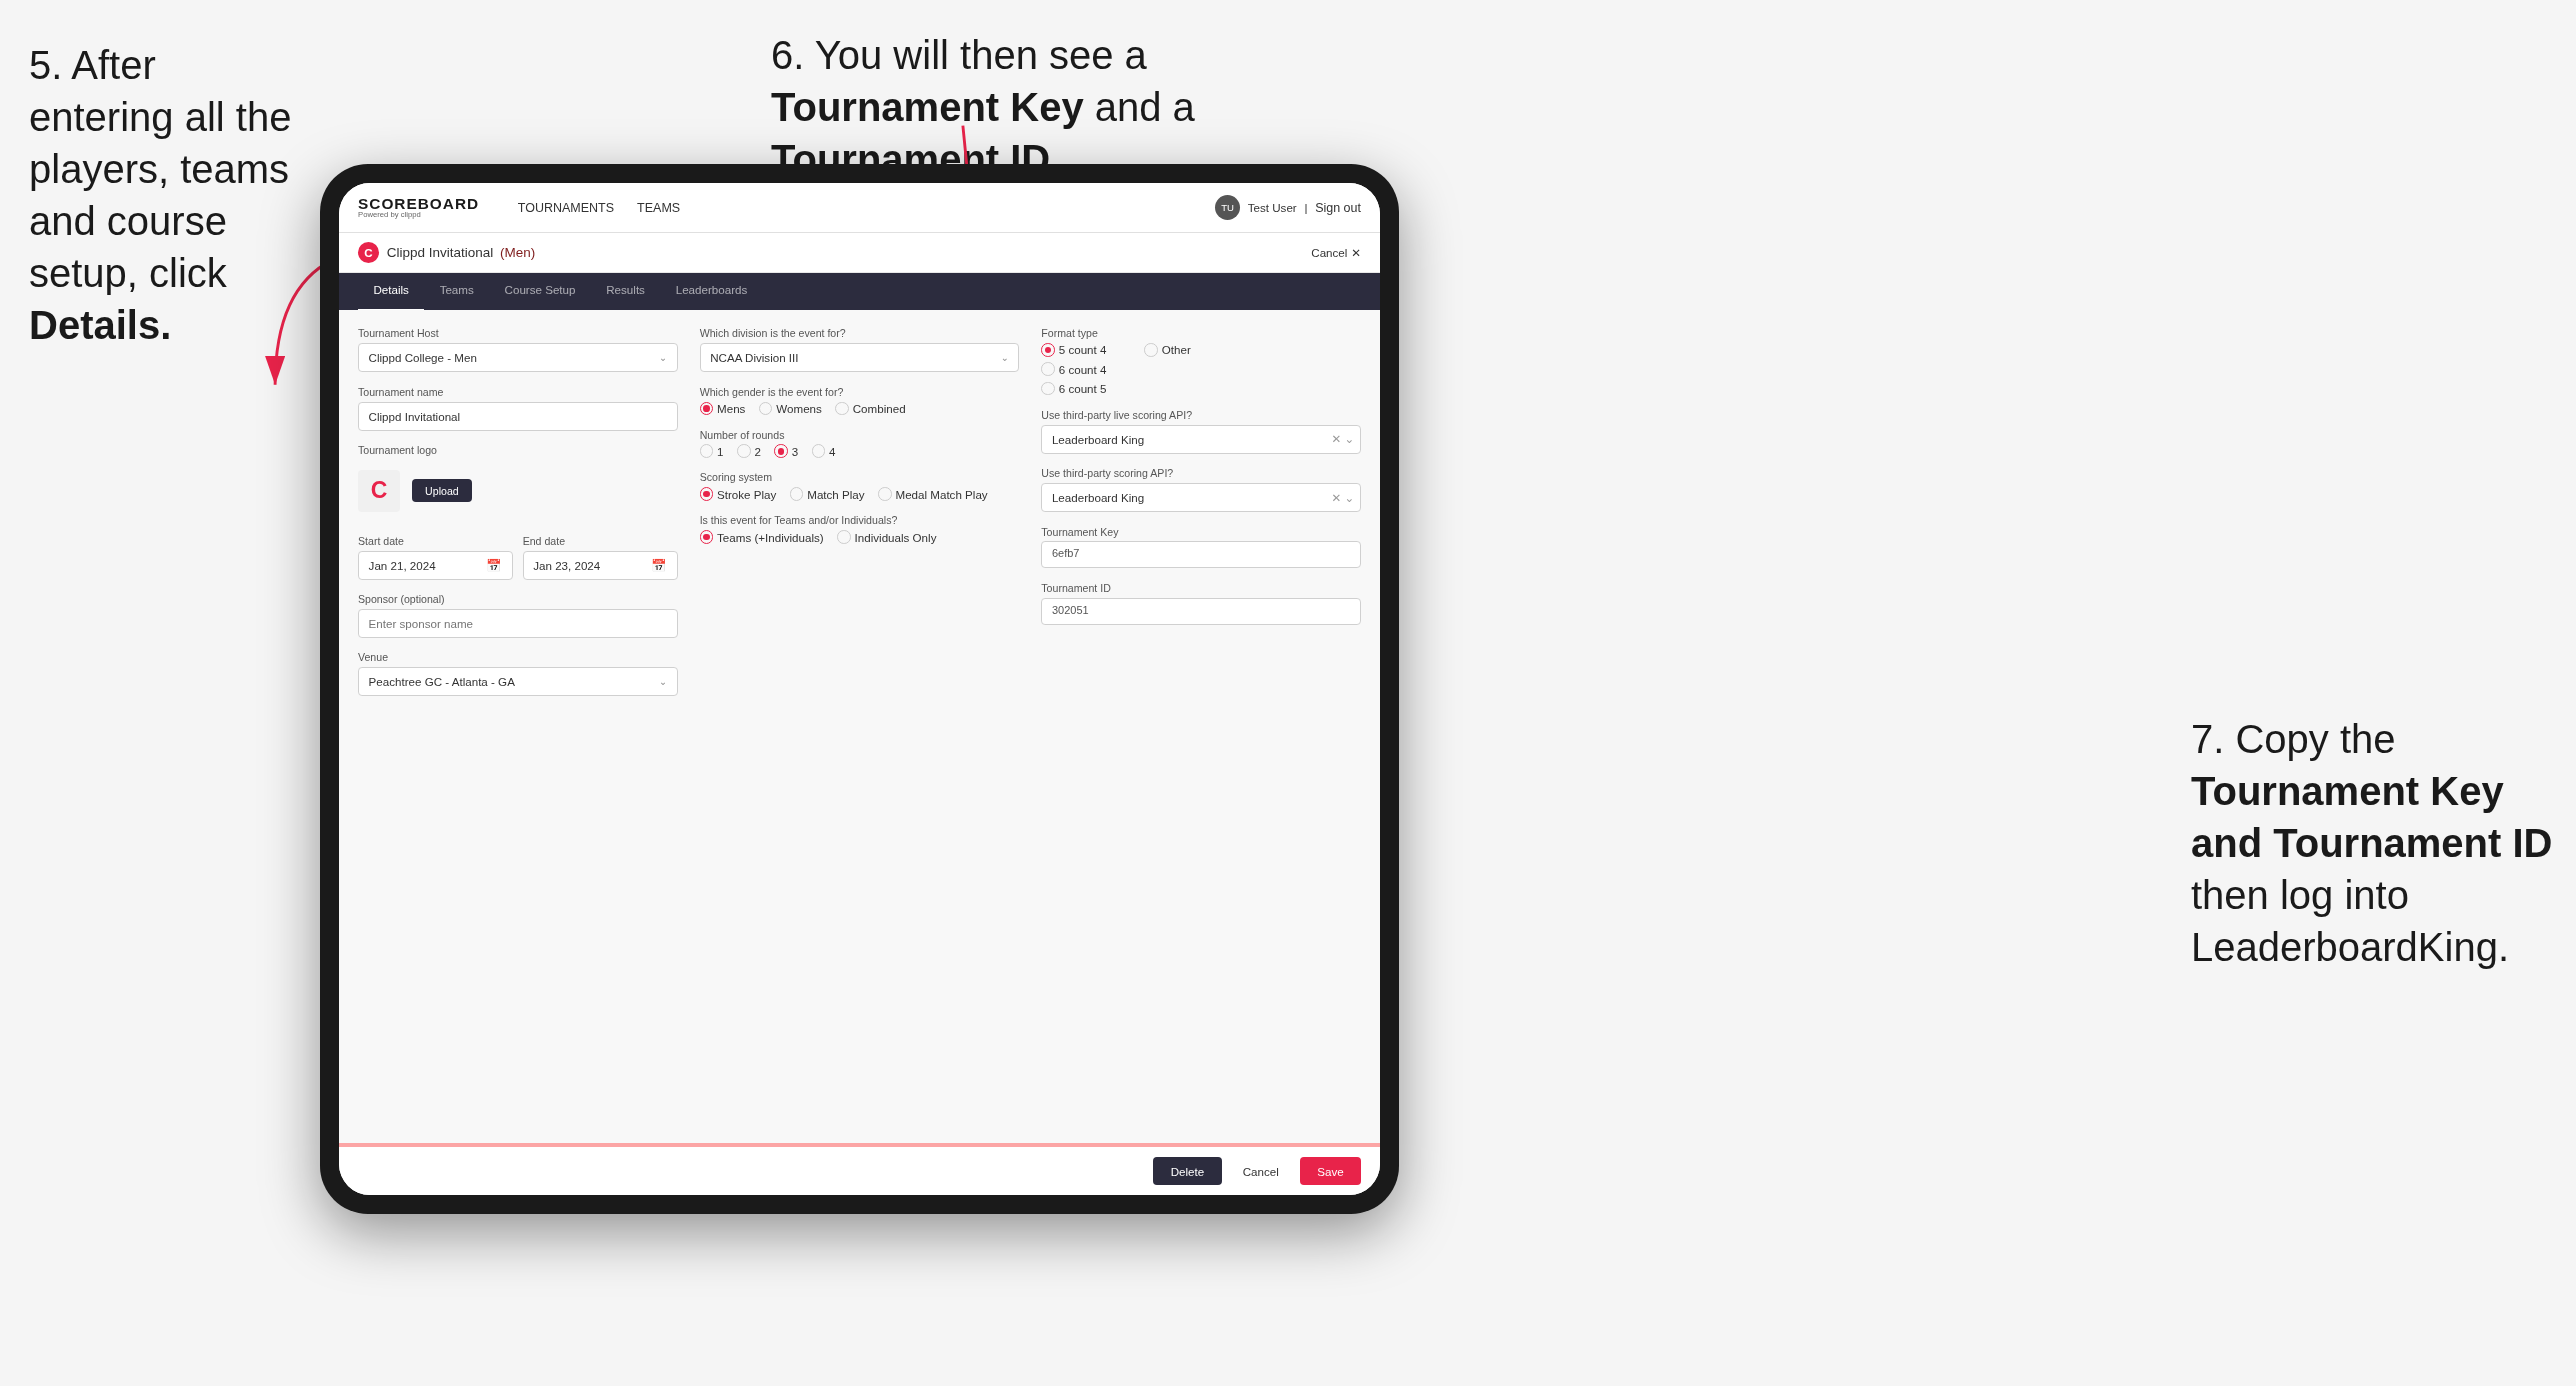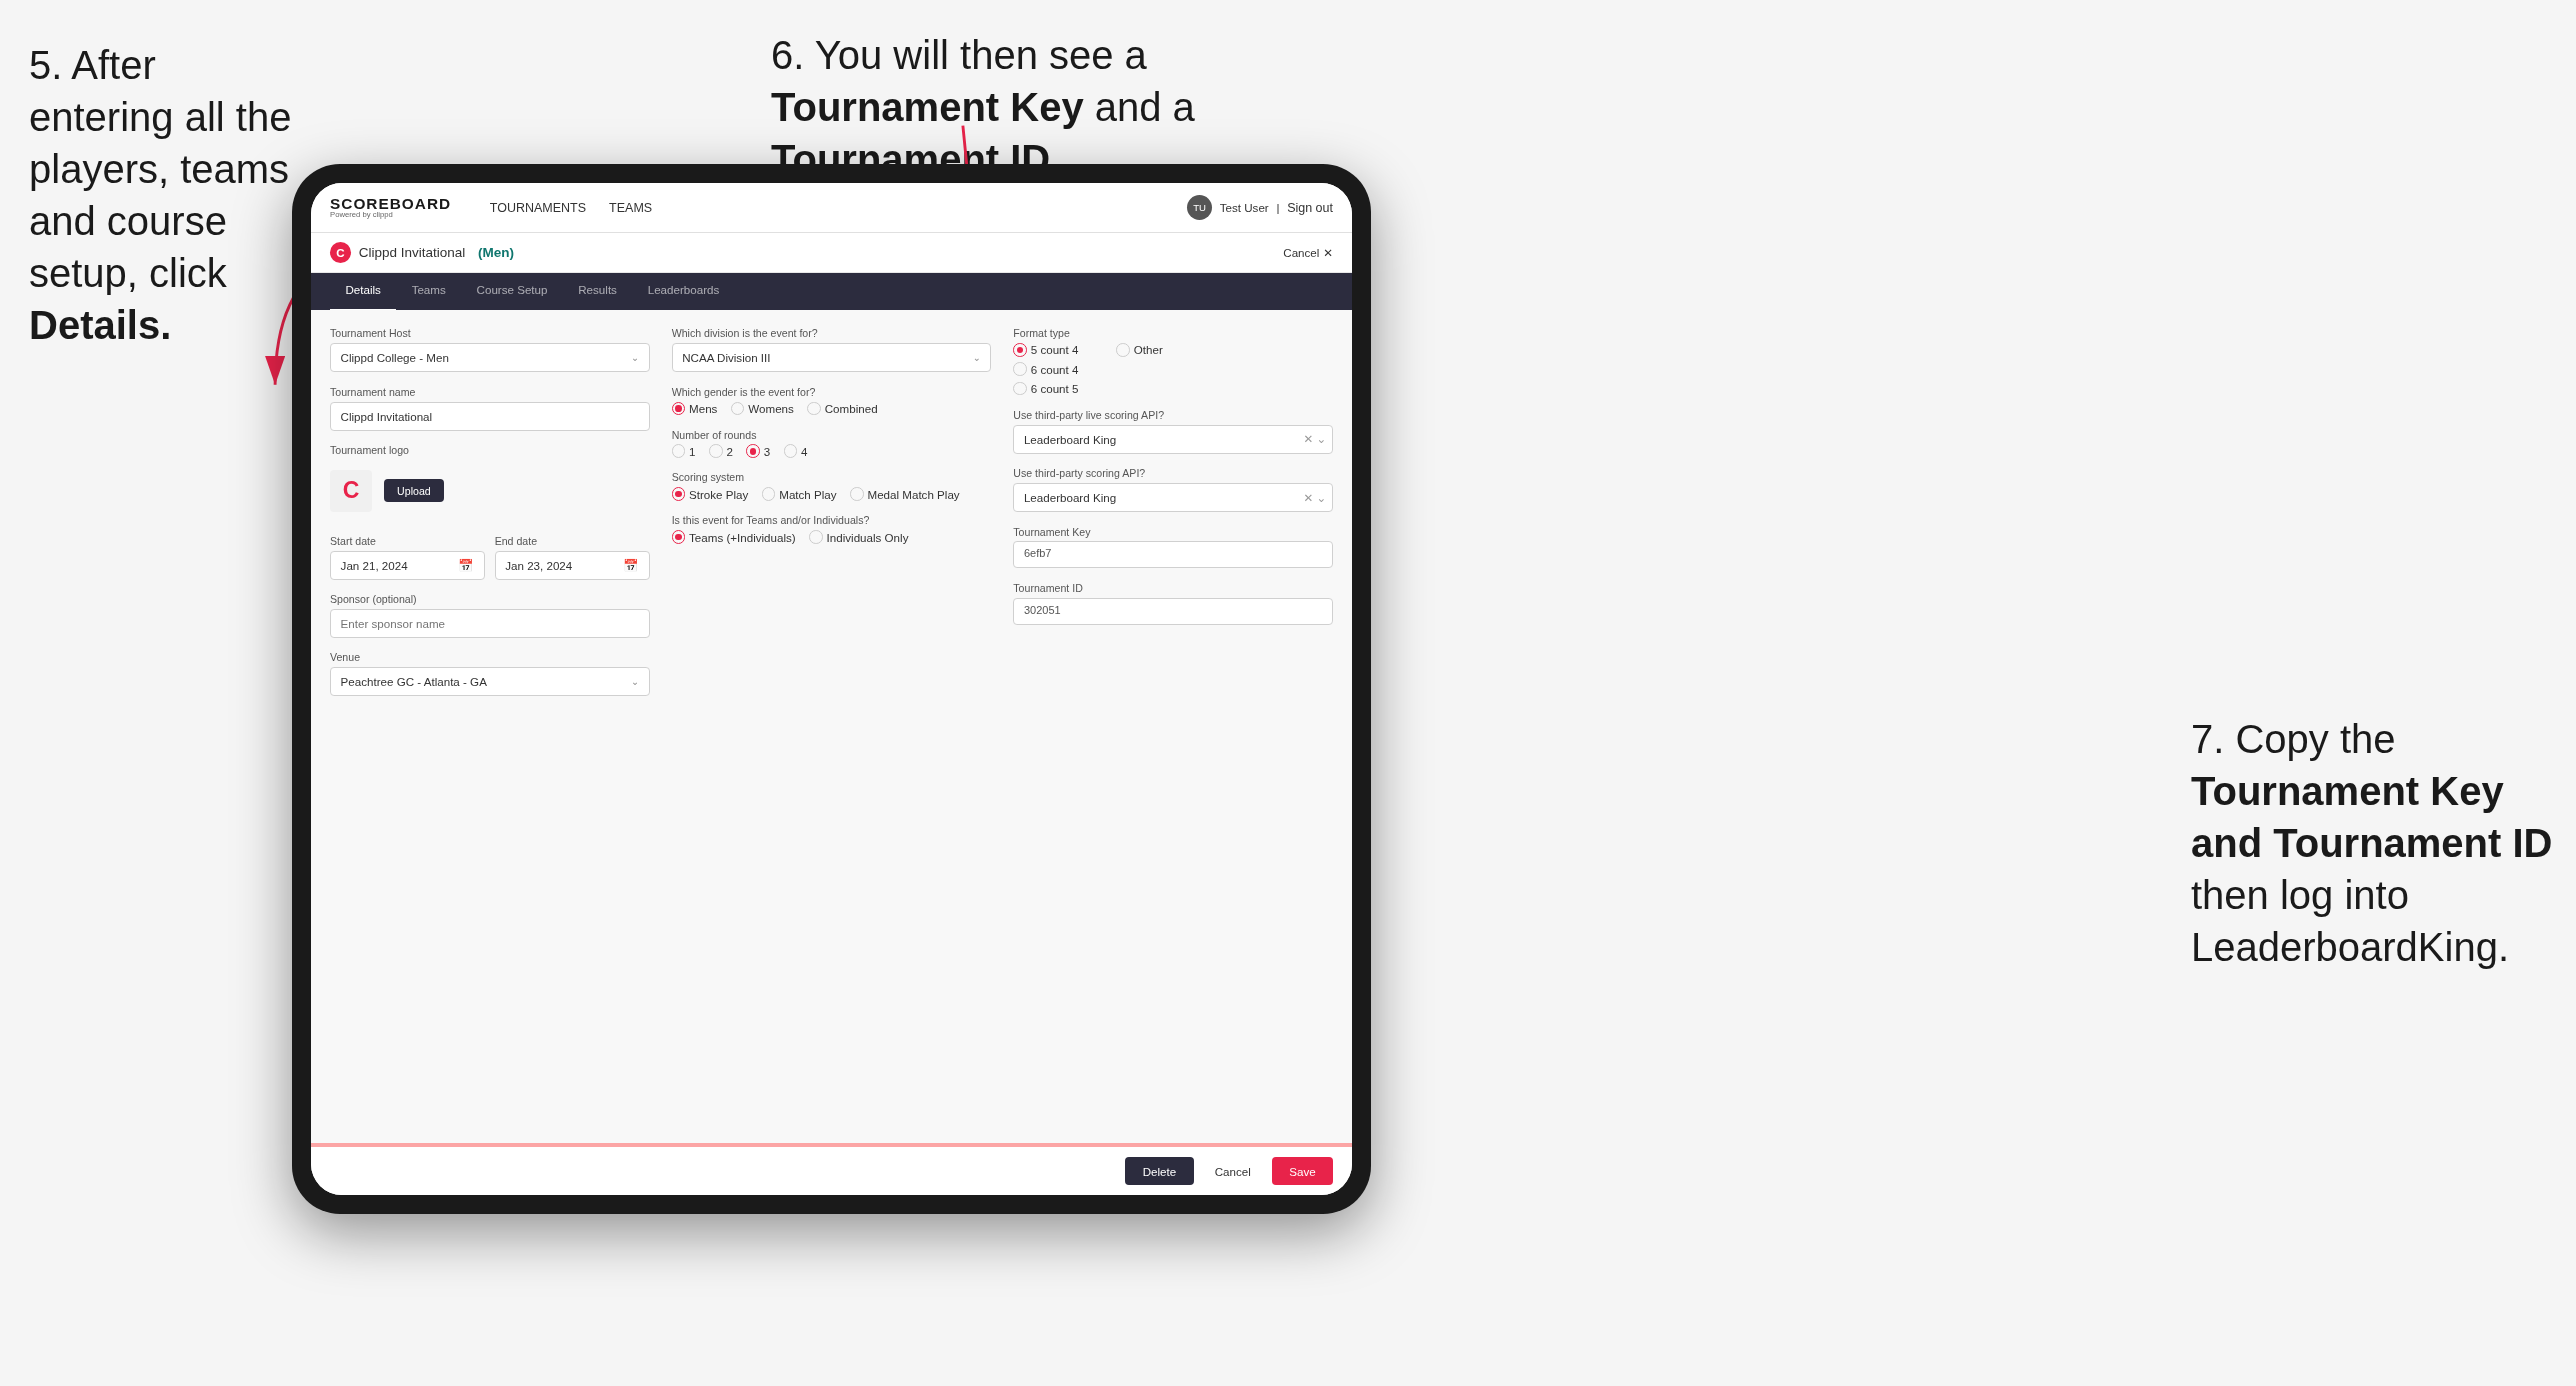--- a/index.html
+++ b/index.html
@@ -31,21 +31,21 @@
     }
     .annotation-bottom-right {
       right: 19px;
       top: 713px;
       width: 366px;
     }
 
     
     .tablet {
       position: absolute;
-      left: 292px;
+      left: 320px;
       top: 164px;
       width: 1079px;
       height: 1050px;
       background: #1a1a1a;
       border-radius: 48px;
       padding: 19px;
       box-shadow: 0 19px 58px rgba(0,0,0,0.4);
     }
     .tablet-screen {
       width: 100%;
@@ -425,21 +425,21 @@
         <span>|</span>
         <span class="nav-link">Sign out</span>
       </div>
     </div>
 
     <div class="page-title-bar">
       <div class="page-title-content">
         <div class="clippd-c">C</div>
         <span class="page-title-text">
           <span>Clippd Invitational</span>
-          <span style="color:#0f766e; margin-left:9px;font-weight:bold;">(Men)</span>
+          <span style="color:#7f1d1d; margin-left:3px;">(Men)</span>
         </span>
       </div>
       <div class="cancel-btn">
         <span>Cancel</span>
         <span>✕</span>
       </div>
     </div>
 
     <div class="tab-bar">
       <div class="tab-item active">Details</div>

